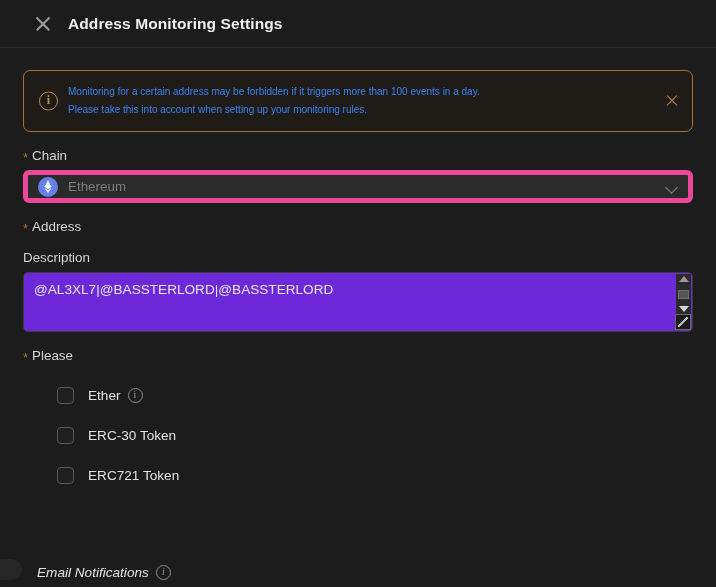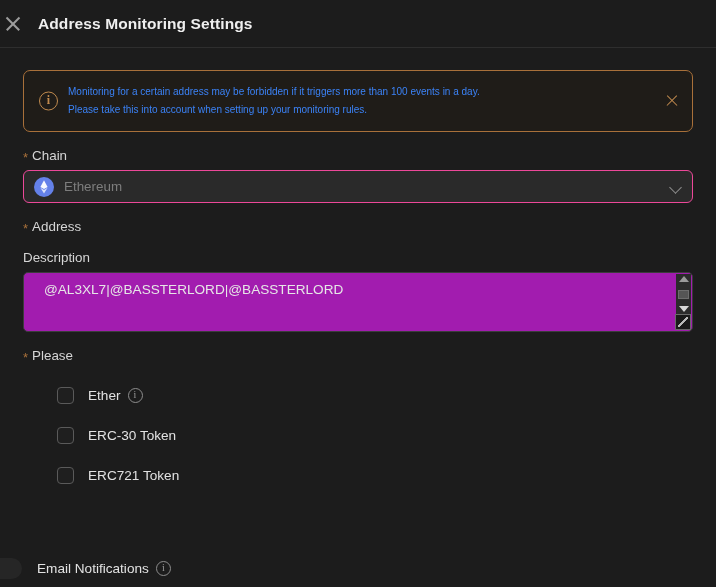--- a/index.html
+++ b/index.html
@@ -21,21 +21,21 @@
     position: relative;
     background: #1c1c1c;
     box-sizing: border-box;
   }
 
   
   .header {
     height: 48px;
     display: flex;
     align-items: center;
-    padding-left: 2px;
+    padding-left: 32px;
     border-bottom: 1px solid #2e2e2e;
     box-sizing: border-box;
   }
   .close-x {
     width: 22px;
     height: 22px;
     flex: 0 0 auto;
     position: relative;
     cursor: pointer;
     margin-right: 14px;
@@ -138,21 +138,21 @@
     margin-right: 4px;
     line-height: 1;
     position: relative;
     top: 2px;
   }
 
   .control {
     width: 670px;
     height: 33px;
     background: #2a2a2a;
-    border: 1px solid #ec4899;
+    border: 5px solid #ec4899;
     border-radius: 6px;
     box-sizing: border-box;
     display: flex;
     align-items: center;
     padding: 0 10px;
     font-size: 13.4px;
     color: #e0e0e0;
   }
   .control.placeholder-text { color: #7b7b7b; }
 
@@ -196,25 +196,25 @@
 
   
   .textarea-wrap {
     position: relative;
     width: 670px;
     height: 60px;
   }
   .textarea-box {
     width: 670px;
     height: 60px;
-    background: #a21caf;
+    background: #6d28d9;
     border: 1px solid #3c3c3c;
     border-radius: 5px;
     box-sizing: border-box;
-    padding: 6px 26px 6px 20px;
+    padding: 6px 26px 6px 10px;
     overflow: hidden;
     white-space: nowrap;
   }
   .ta-line {
     font-size: 13.6px;
     line-height: 22px;
     color: #e6e6e6;
     white-space: nowrap;
   }
 
@@ -308,22 +308,23 @@
     flex: 0 0 auto;
     cursor: pointer;
   }
 
   
   .toggle-row {
     position: absolute;
     left: 0;
     top: 556px;
     display: flex;
-    align-items: center;
+    align-items: flex-end;
     height: 24px;
+    font-style: italic;
   }
   .toggle {
     width: 40px;
     height: 21px;
     border-radius: 11px;
     background: #262626;
     position: relative;
     margin-left: -18px;
     flex: 0 0 auto;
     cursor: pointer;

